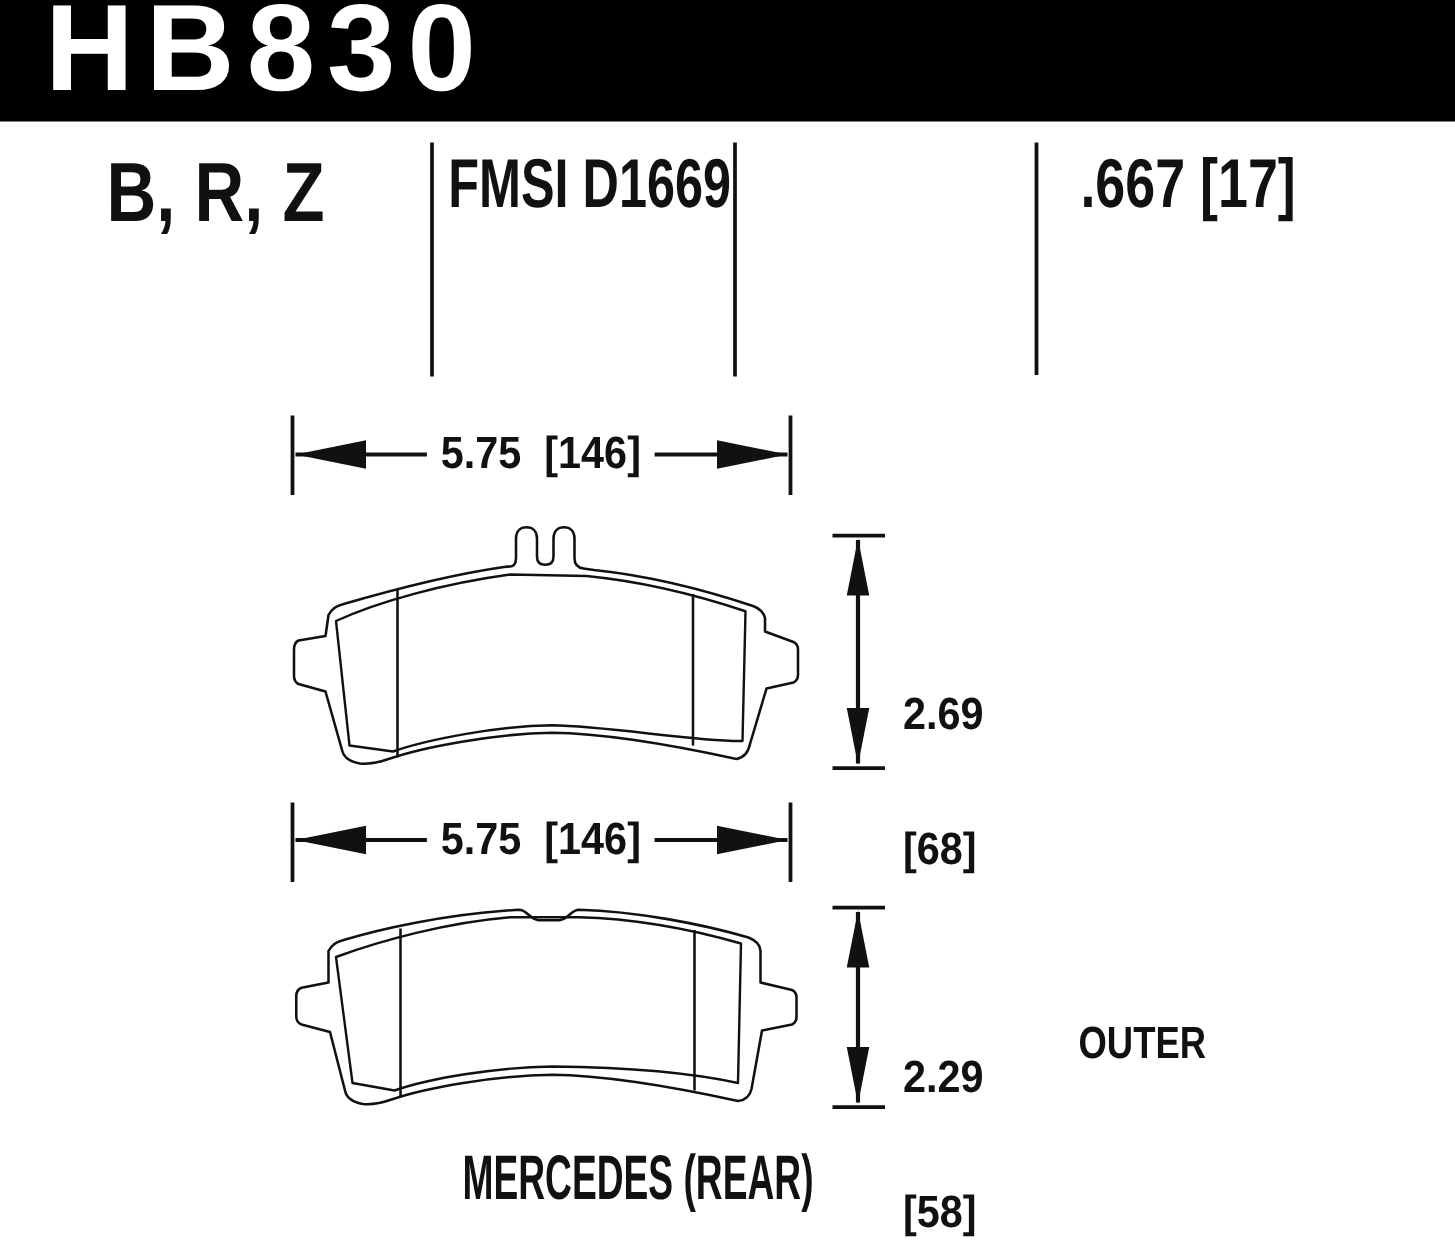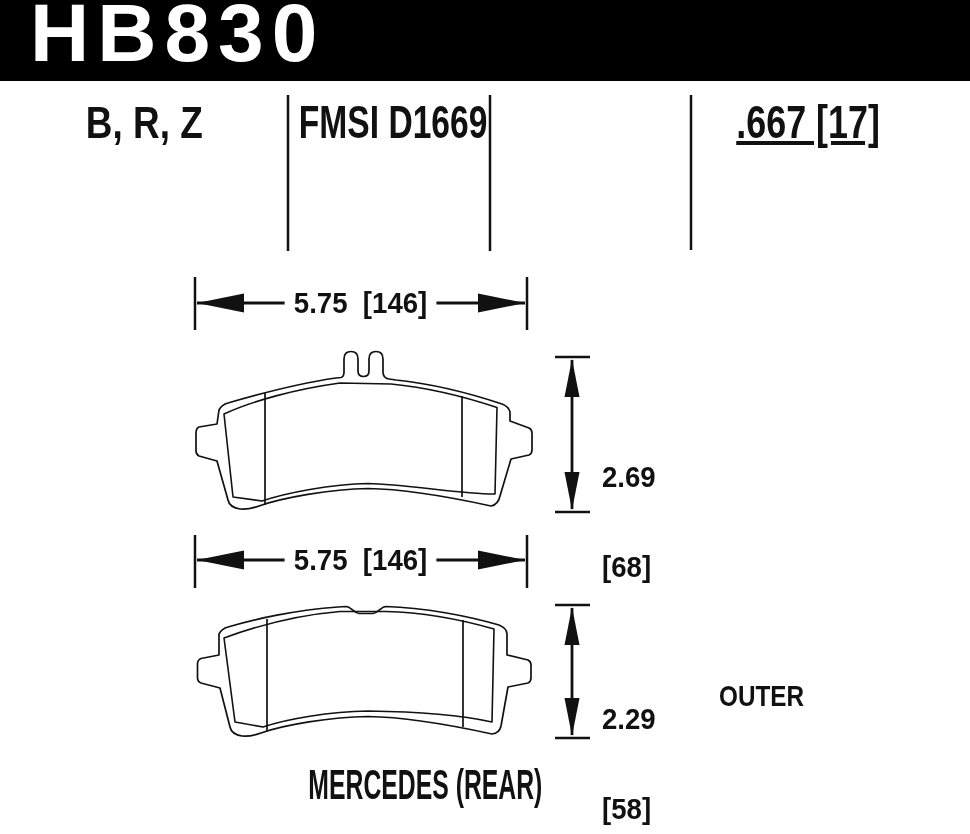--- a/index.html
+++ b/index.html
@@ -9,21 +9,21 @@
     color:#111;overflow:hidden;
   }
   .topbar{position:absolute;left:0;top:0;width:970px;height:81px;background:#000;}
   .pn{
     position:absolute;left:30px;top:-8px;font-size:82px;line-height:1;
     font-weight:bold;color:#fff;letter-spacing:8px;white-space:pre;
   }
   .txt{position:absolute;font-weight:bold;color:#111;white-space:pre;}
   .ctr{display:flex;justify-content:center;}
   .sp46{font-size:46px;line-height:1;}
-  .sp45{font-size:45px;line-height:1;align-items:flex-end;}
+  .sp45{font-size:56px;line-height:1;align-items:flex-end;}
   .d30{font-size:30px;line-height:1;}
   .sq82{transform:scaleX(.82);}
   .sq78{transform:scaleX(.78);}
   .sq73{transform:scaleX(.73);}
   .sq92{transform:scaleX(.92);}
   .sq81{transform:scaleX(.81);transform-origin:left center;}
   .sq59{transform:scaleX(.59);}
   .dimlabel{background:#fff;padding:0 10px;}
   .vblock{font-size:30px;line-height:30px;transform:scaleX(.92);transform-origin:left top;}
   svg{position:absolute;left:0;top:0;}
@@ -38,21 +38,21 @@
   <div class="topbar">
     <div class="pn">HB830</div>
   </div>
 
   <div class="txt ctr sp45" style="left:0;top:100px;width:288px;">
     <span class="sq82">B, R, Z</span>
   </div>
   <div class="txt ctr sp46" style="left:292px;top:99px;width:202px;text-align:center;">
     <span class="sq73">FMSI D1669</span>
   </div>
-  <div class="txt ctr sp46" style="left:708px;top:99px;width:200px;text-decoration:underline;">
+  <div class="txt ctr sp46" style="left:692px;top:99px;width:200px;">
     <span class="sq78">.667 [17]</span>
   </div>
 
   <svg width="970" height="834" viewBox="0 0 970 834">
 
     <g>
       <path class="ln" stroke-width="2.5" d="M288,95 V251"></path>
       <path class="ln" stroke-width="2.5" d="M490,95 V251"></path>
       <path class="ln" stroke-width="2.5" d="M691,95 V250"></path>
     </g>

